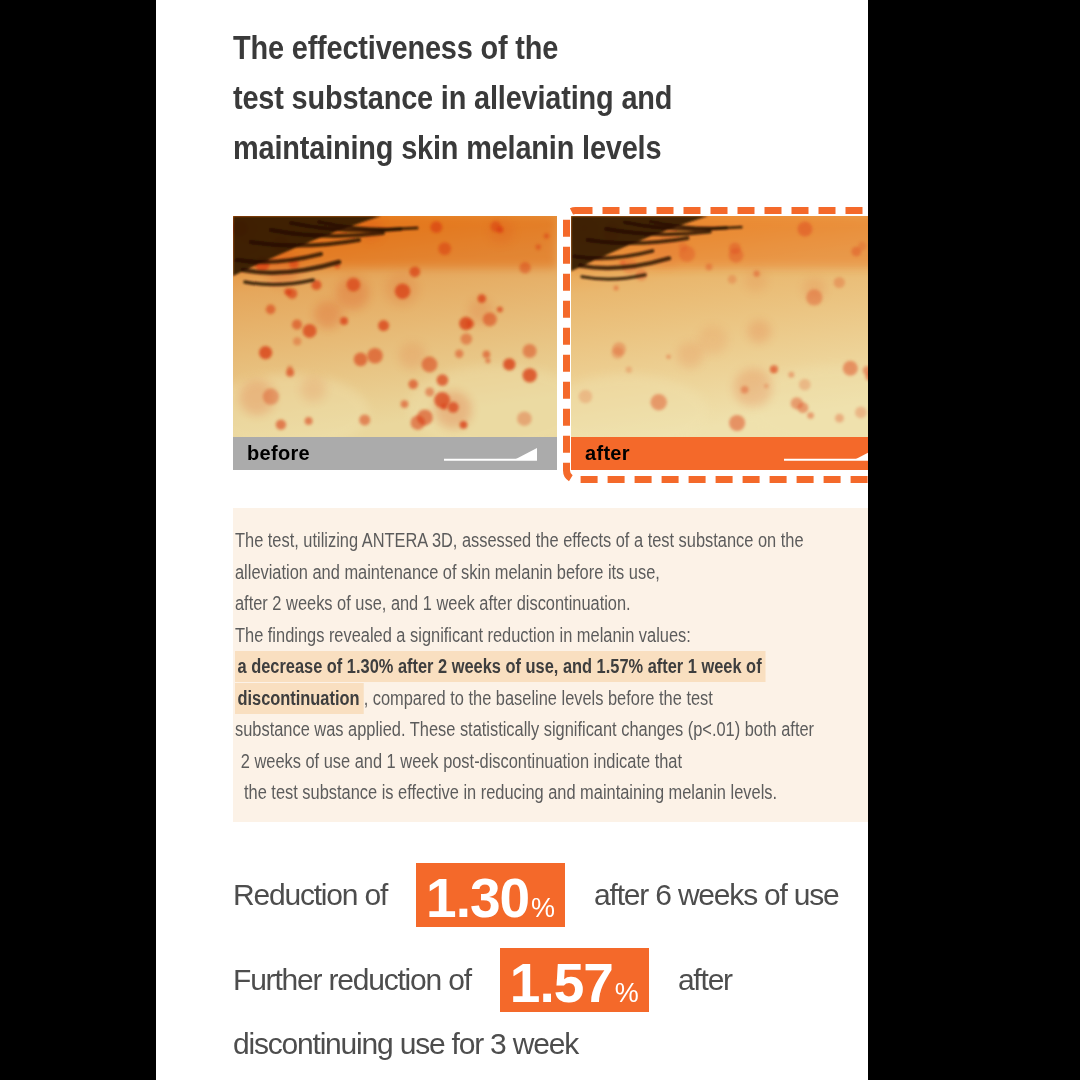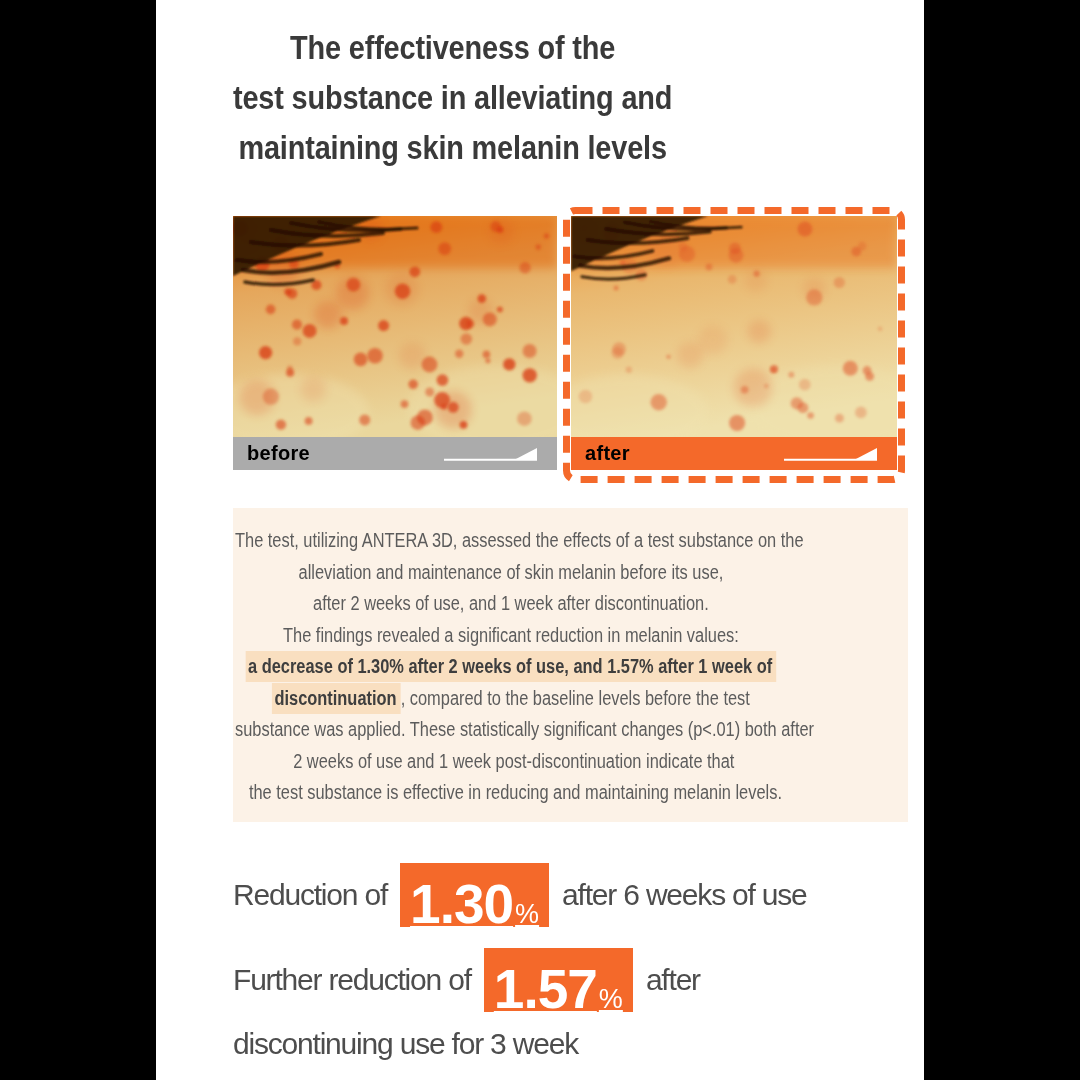--- a/index.html
+++ b/index.html
@@ -1,18 +1,18 @@
 <!DOCTYPE html>
 <html><head>
 <meta charset="utf-8">
 <style>
   * { margin:0; padding:0; box-sizing:border-box; }
   html,body { width:1080px; height:1080px; }
   body { background:#000; font-family:"Liberation Sans", sans-serif; }
-  .frame { position:relative; width:1080px; height:1080px; background:#000; overflow:hidden;text-align:center; }
+  .frame { position:relative; width:868px; height:1080px; background:#000; overflow:hidden; }
   .content { position:absolute; left:156px; top:0; width:768px; height:1080px; background:#fff; }
 
   
   .title { position:absolute; left:77px; top:22px; color:#3a3a3a; font-weight:700;
            font-size:34px; line-height:50px; letter-spacing:-0.2px;
            transform:scaleX(.85); transform-origin:left top; white-space:nowrap; }
 
   
   .panel { position:absolute; top:216px; }
   .panel.before { left:77px; width:324px; }
@@ -31,26 +31,26 @@
   .desc { position:absolute; left:77px; top:508px; width:675px; height:314px;
           background:#fcf2e7; padding:17px 0 0 2px; }
   .desc p { font-size:20px; line-height:31.5px; color:#5c5c5c; white-space:nowrap;
             transform:scaleX(.82); transform-origin:left top; }
   .desc p:nth-child(8) { padding-left:7px; }
   .desc p:nth-child(9) { padding-left:11px; }
   .desc .hl { background:#f9dfc0; font-weight:700; color:#3e3e3e; padding:4px 5px 5px 3px; }
 
   
   .stat-row { position:absolute; left:77px; display:flex; align-items:center;
-              color:#4d4d4d; font-size:30px; letter-spacing:-1.2px; white-space:nowrap; }
+              color:#4d4d4d; font-size:30px; letter-spacing:-1.2px; white-space:nowrap;gap:16px; }
   .stat-row.r1 { top:863px; height:64px; }
   .stat-row.r2 { top:948px; height:64px; }
   .stat-row.r3 { top:1024px; height:40px; }
   .badge { display:inline-flex; align-items:baseline; background:#f4692a; color:#fff;
-           height:64px; padding:10px 10px; margin:8px 13px;text-decoration:underline; }
+           height:64px; padding:4px 10px; margin:8px 13px; }
   .badge .num  { font-size:55px; font-weight:700; line-height:62px; letter-spacing:-1px; }
   .badge .unit { font-size:27px; font-weight:400; margin-left:2px; letter-spacing:0; }
 </style>
 </head>
 <body>
 
 <div class="frame">
   <div class="content">
 
     <div class="title">

